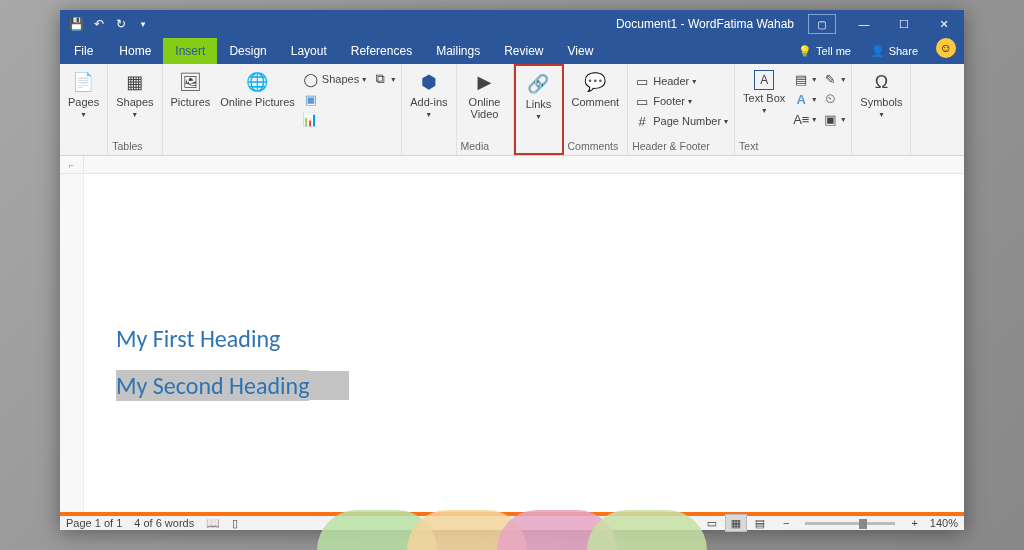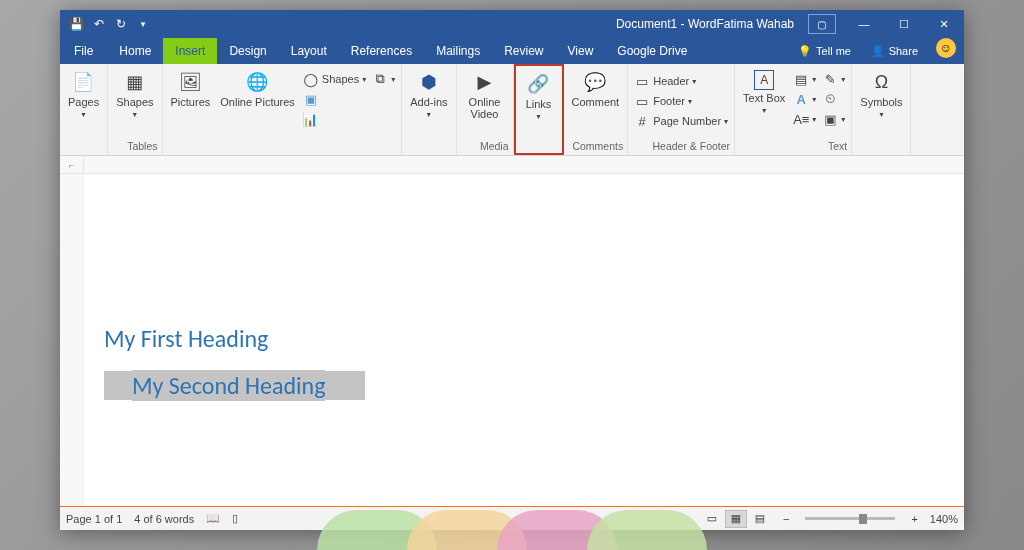--- a/index.html
+++ b/index.html
@@ -22,46 +22,46 @@
 .tab.active { background: #84cc16; color: #2b579a; }
 .tab-file { padding: 0 14px; }
 .tab-spacer { flex: 1; }
 .tellme, .share { padding: 0 10px; display: flex; align-items: center; gap: 4px; font-size: 11px; }
 .smiley { width: 20px; height: 20px; background: #ffc83d; border-radius: 50%; display: flex; align-items: center; justify-content: center; font-size: 12px; color: #000; margin: 0 8px; }
 
 
 .ribbon { height: 92px; background: #f3f3f3; border-bottom: 1px solid #d4d4d4; display: flex; align-items: stretch; font-size: 11px; color: #444; }
 .group { display: flex; flex-direction: column; padding: 2px 4px; border-right: 1px solid #e1e1e1; }
 .group-controls { flex: 1; display: flex; align-items: flex-start; gap: 2px; padding: 2px 0; }
-.group-label { text-align: right; font-size: 10.5px; color: #666; padding: 1px 0; }
+.group-label { text-align: left; font-size: 10.5px; color: #666; padding: 1px 0; }
 .big-btn { display: flex; flex-direction: column; align-items: center; justify-content: flex-start; padding: 2px 4px; min-width: 38px; gap: 2px; cursor: pointer; }
 .big-btn .ico { width: 24px; height: 24px; display: flex; align-items: center; justify-content: center; font-size: 18px; }
 .big-btn .lbl { font-size: 11px; text-align: center; line-height: 1.1; }
 .small-col { display: flex; flex-direction: column; gap: 2px; padding-top: 2px; }
 .small-btn { display: flex; align-items: center; gap: 3px; font-size: 11px; padding: 1px 2px; cursor: pointer; }
 .small-btn .ico { width: 16px; height: 16px; display: inline-flex; align-items: center; justify-content: center; font-size: 13px; }
 .highlight-box { border: 2px solid #c0392b; position: relative; }
 
 
 .ruler-row { height: 18px; background: #f8f8f8; border-bottom: 1px solid #e5e5e5; display: flex; font-size: 9px; color: #888; align-items: center; }
 .ruler-corner { width: 24px; height: 18px; border-right: 1px solid #e5e5e5; display: flex; align-items: center; justify-content: center; font-size: 9px; }
 .ruler-h { flex: 1; position: relative; overflow: hidden; }
 
 
 .doc-area { flex: 1; display: flex; background: #fff; overflow: hidden; }
 .ruler-v { width: 24px; border-right: 1px solid #eee; background: #f8f8f8; }
 .page { flex: 1; background: #fff; padding: 0; position: relative; overflow: hidden; }
-.content { position: absolute; top: 150px; left: 20px; }
+.content { position: absolute; top: 150px; left: 32px; }
 .heading1 { font-family: Calibri, sans-serif; font-size: 24px; color: #2e74b5; font-weight: 400; margin-bottom: 18px; }
 .heading2 { font-family: Calibri, sans-serif; font-size: 24px; color: #2e74b5; font-weight: 400; display: inline; }
-.selection { background: #c4c4c4; padding: 1px 0; margin-left: 28px; }
+.selection { background: #c4c4c4; padding: 1px 0; }
 .sel-wrap { background: #c4c4c4; display: inline-block; padding-right: 40px; }
 
 
-.statusbar { height: 24px; background: #f3f3f3; border-top: 1px solid #f97316; display: flex; align-items: center; font-size: 11px; color: #444; padding: 0 6px; gap: 12px; }
+.statusbar { height: 18px; background: #f3f3f3; border-top: 4px solid #f97316; display: flex; align-items: center; font-size: 11px; color: #444; padding: 0 6px; gap: 12px; }
 .status-spacer { flex: 1; }
 .view-btns { display: flex; gap: 2px; }
 .view-b { width: 22px; height: 18px; border: 1px solid transparent; display: flex; align-items: center; justify-content: center; font-size: 11px; }
 .view-b.active { background: #d8d8d8; border-color: #bbb; }
 .zoom-slider { width: 90px; height: 3px; background: #bbb; position: relative; margin: 0 4px; }
 .zoom-thumb { position: absolute; top: -3px; left: 60%; width: 8px; height: 10px; background: #888; }
 
 
 .macarons { position: absolute; bottom: 0; left: 50%; transform: translateX(-50%); display: flex; gap: -10px; }
 .mac { width: 120px; height: 40px; border-radius: 60px 60px 0 0; opacity: 0.85; margin: 0 -15px; }
@@ -91,21 +91,20 @@
   <div class="tabrow">
     <div class="tab tab-file">File</div>
     <div class="tab">Home</div>
     <div class="tab active">Insert</div>
     <div class="tab">Design</div>
     <div class="tab">Layout</div>
     <div class="tab">References</div>
     <div class="tab">Mailings</div>
     <div class="tab">Review</div>
     <div class="tab">View</div>
-    <div class="tab">Google Drive</div>
     <div class="tab-spacer"></div>
     <div class="tellme">
       <span>💡</span>
       <span>Tell me</span>
     </div>
     <div class="share">
       <span>👤</span>
       <span>Share</span>
     </div>
     <div class="smiley">☺</div>

